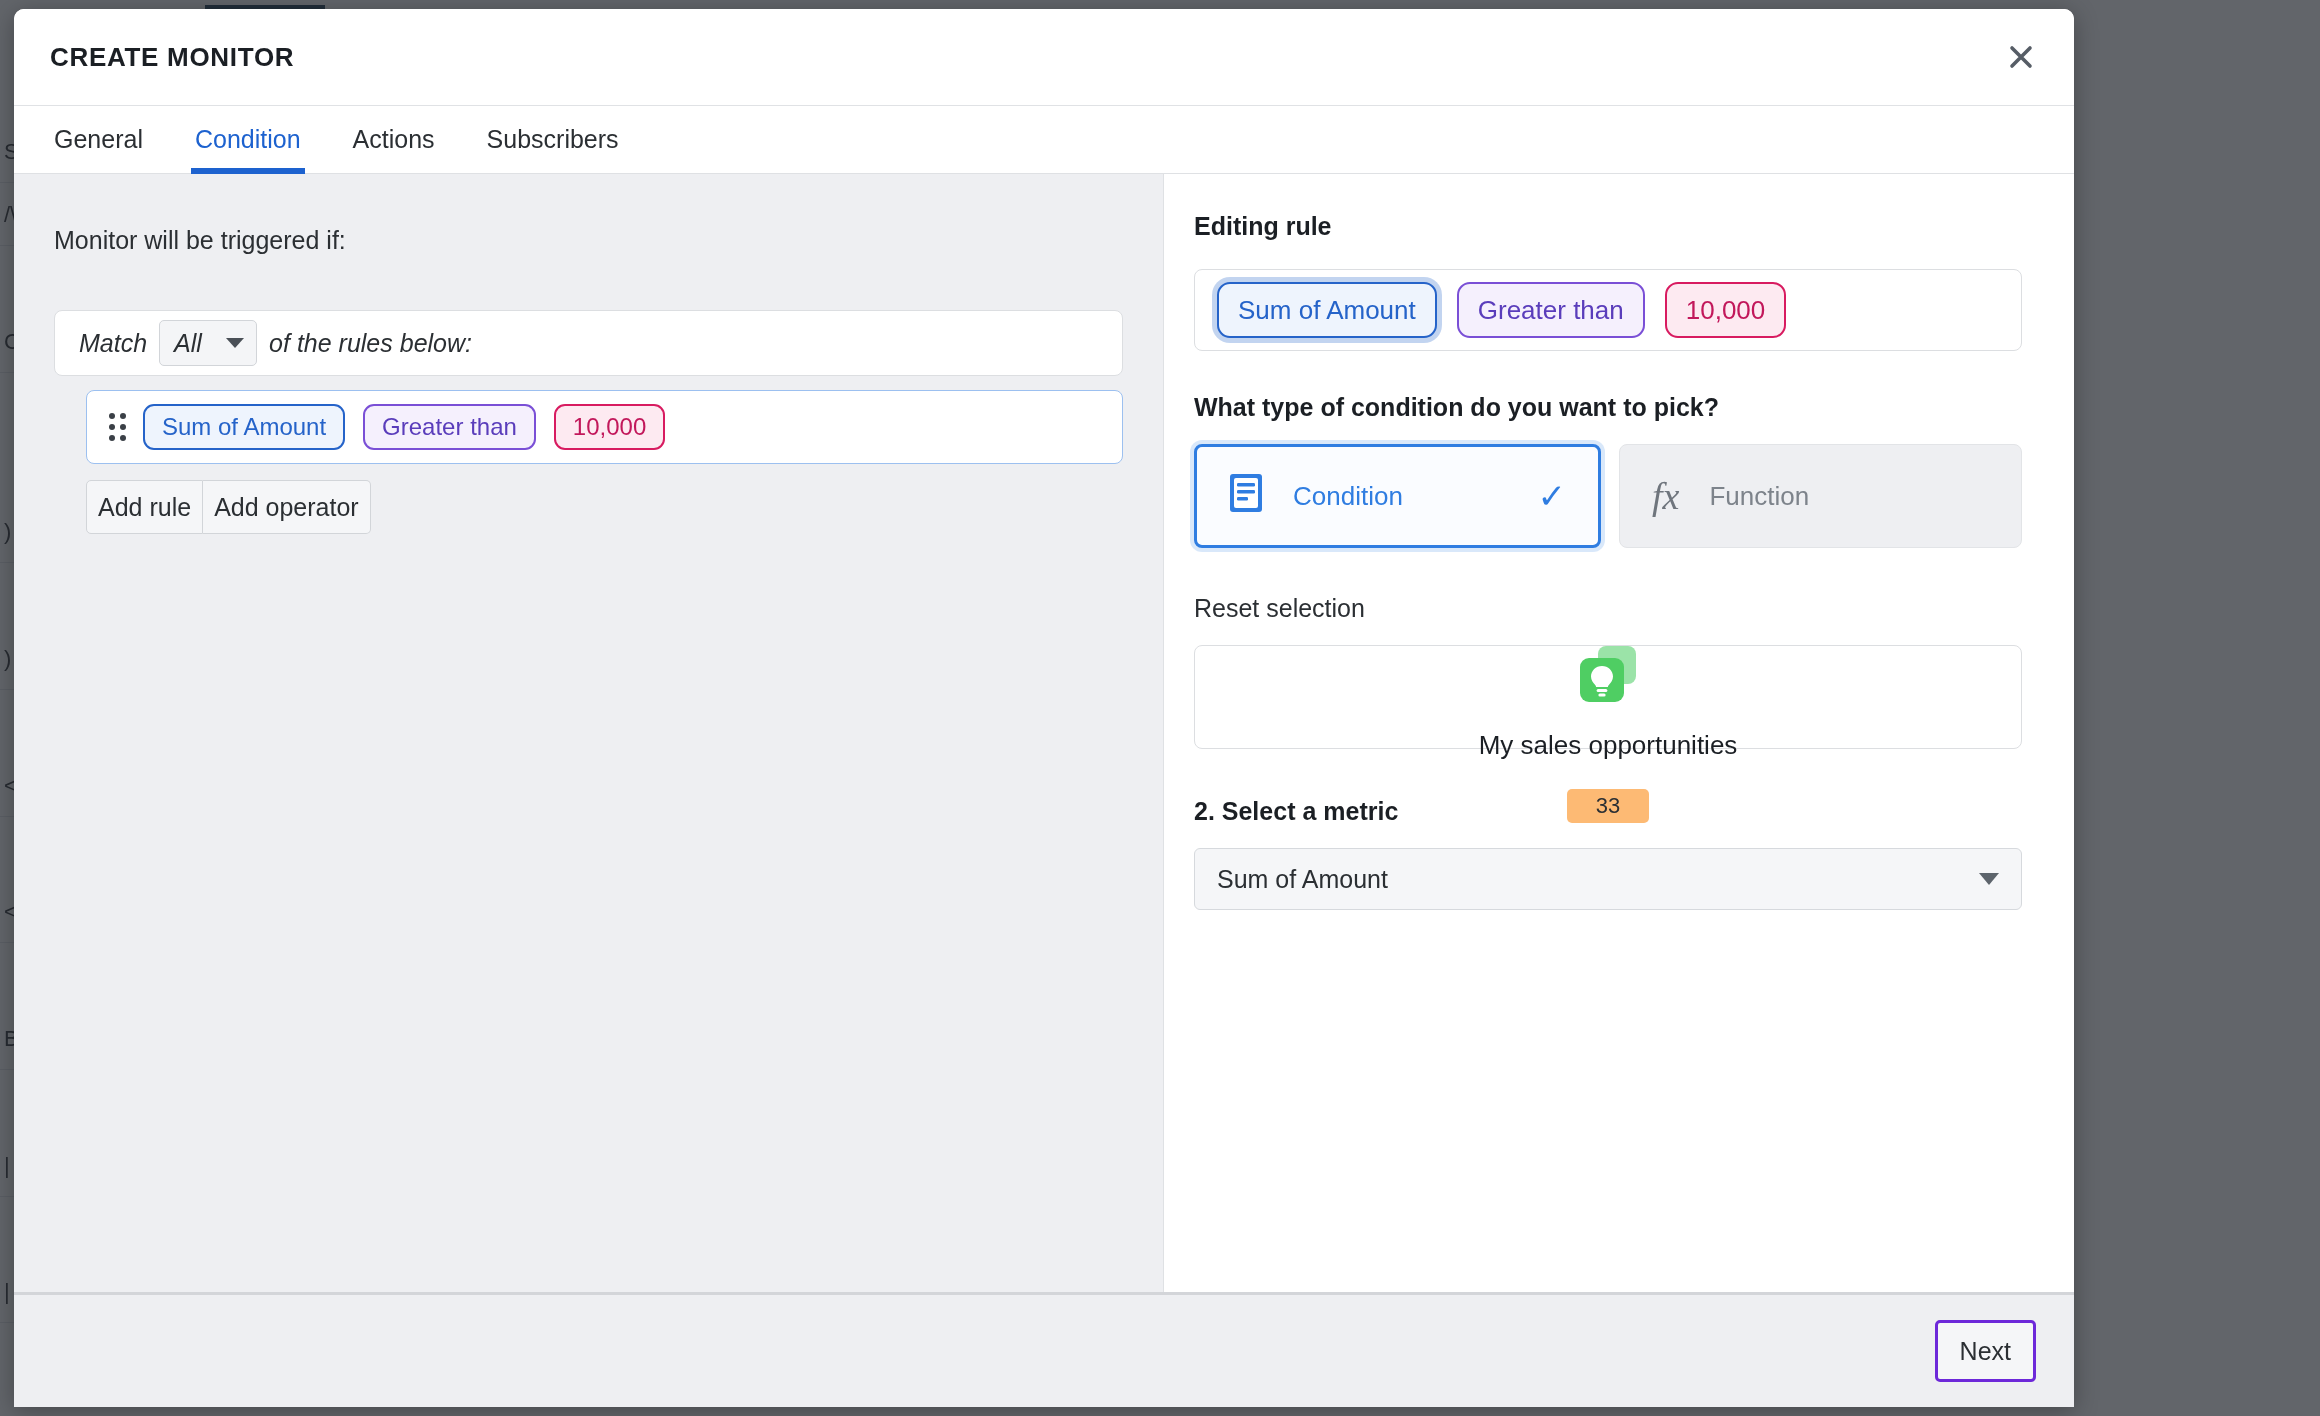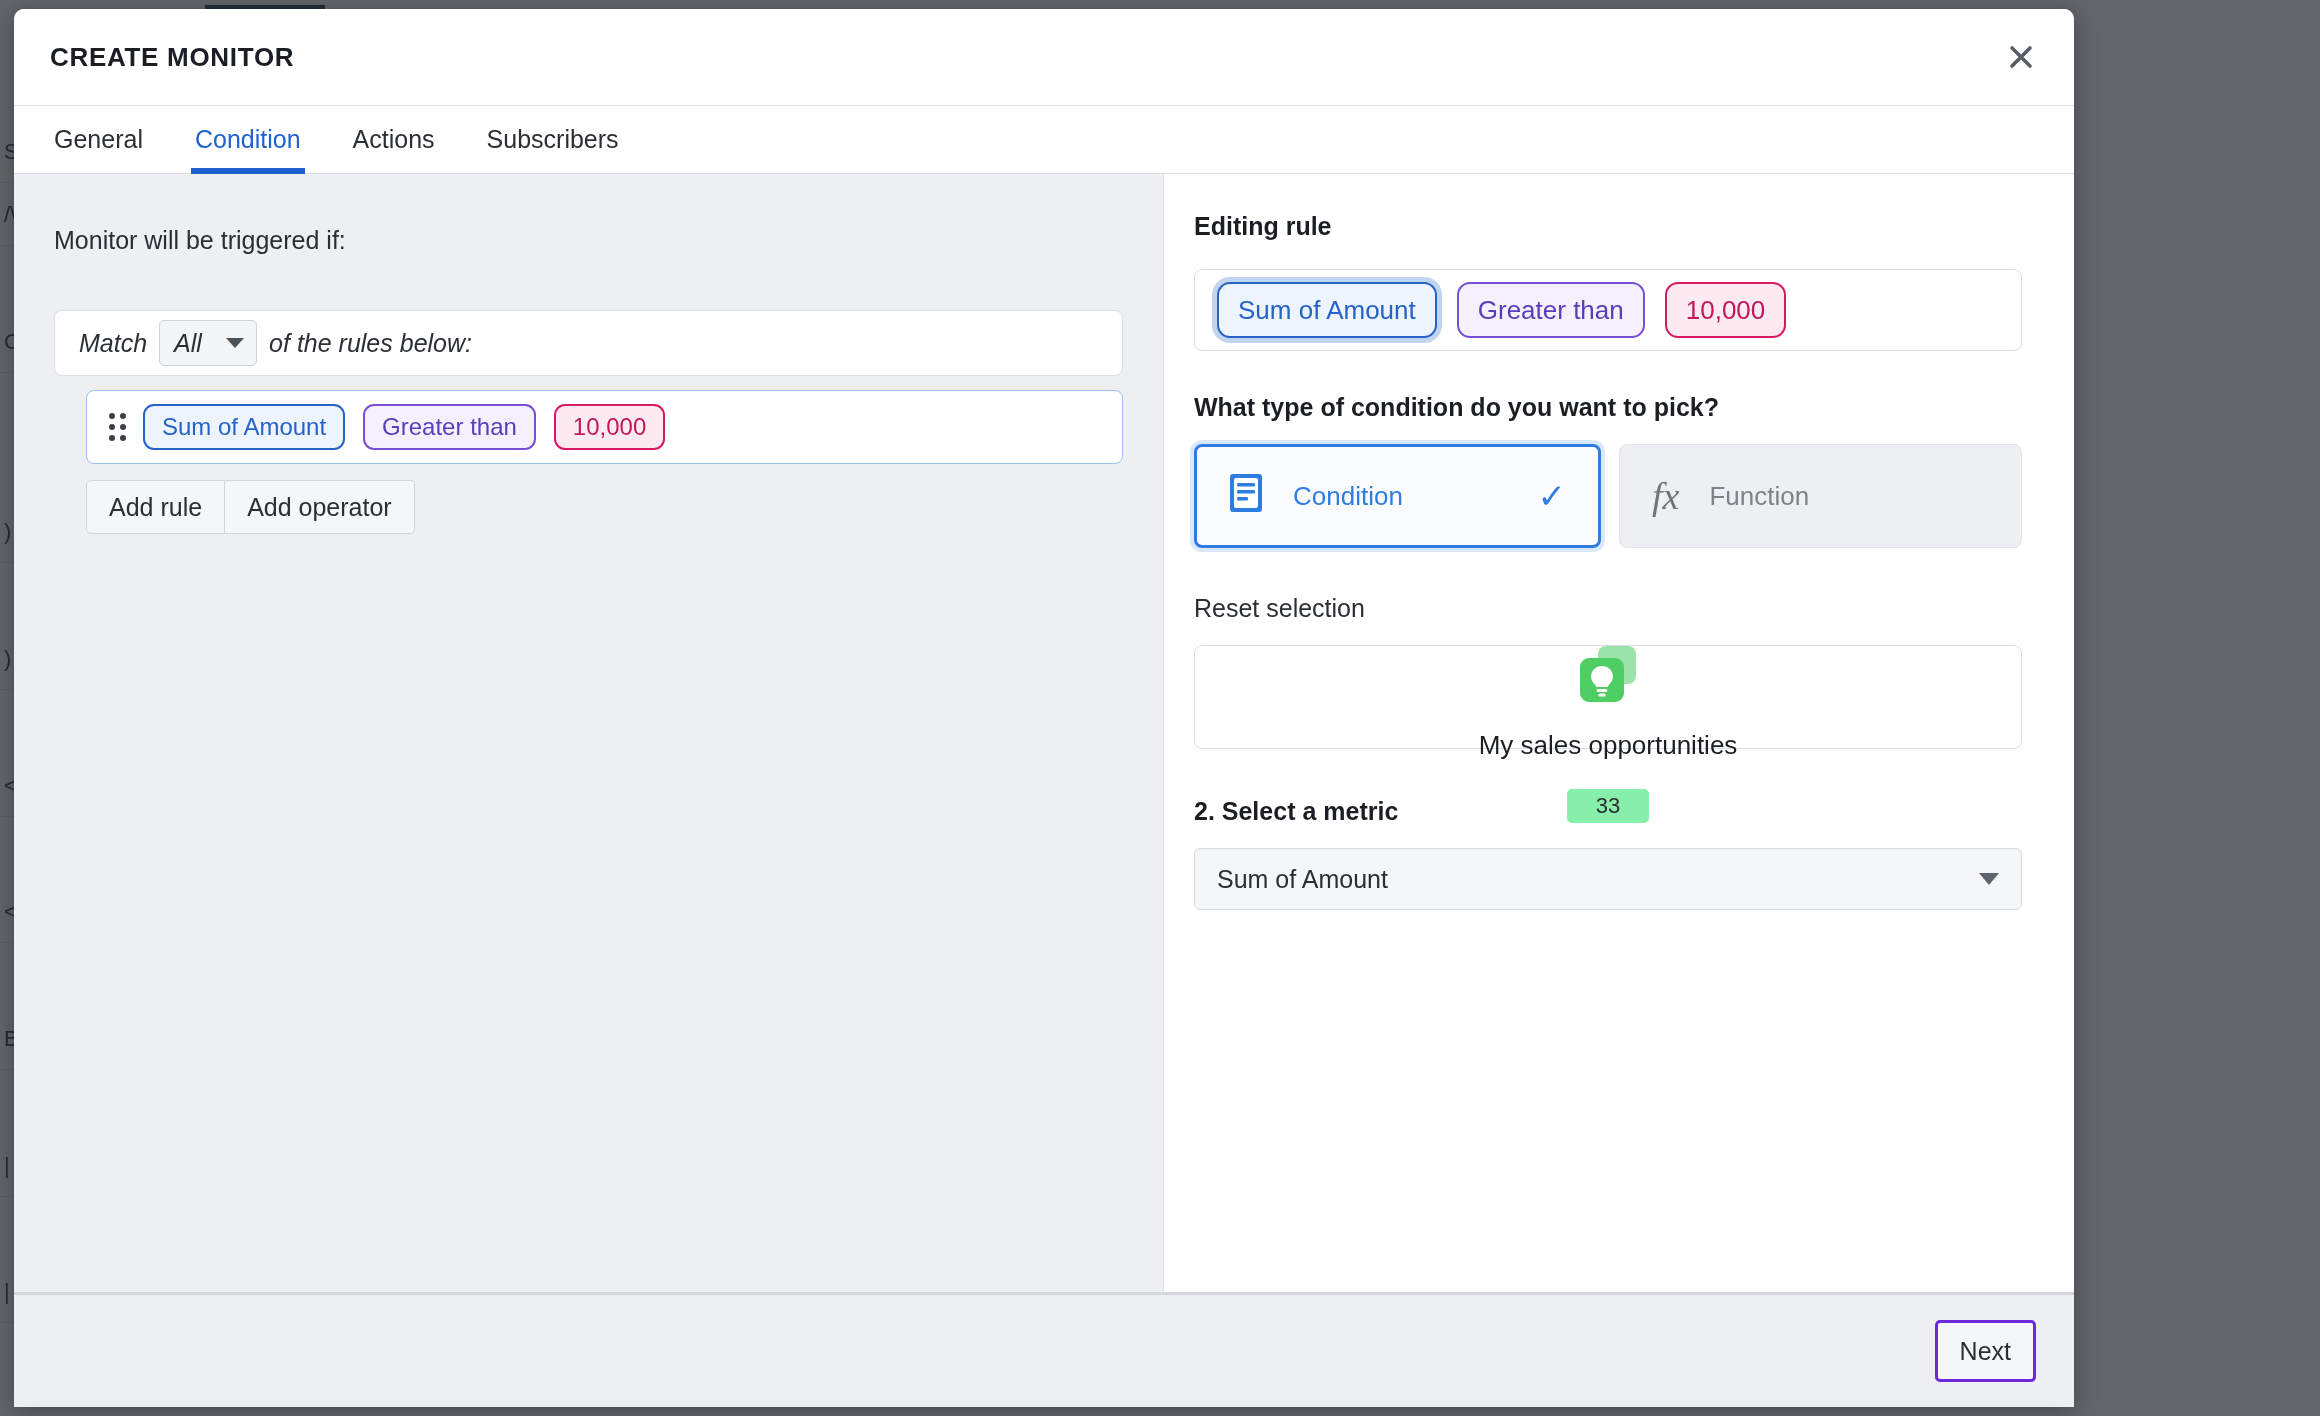--- a/index.html
+++ b/index.html
@@ -191,21 +191,21 @@
   }
   .pill-value {
     border: 2px solid #d81b60;
     background: #fdeaf1;
     color: #c2185b;
     text-align: right;
   }
   #rule-buttons { display: flex; }
   .ghost-btn {
     height: 54px;
-    padding: 0 22px;
+    padding: 0 11px;
     background: #f5f6f8;
     border: 1px solid #d2d5d9;
     font-size: 25px;
     color: #2b2f33;
     cursor: pointer;
     font-family: "Liberation Sans", sans-serif;
   }
   .ghost-btn:first-child { border-radius: 5px 0 0 5px; }
   .ghost-btn:last-child { border-radius: 0 5px 5px 0; border-left: none; }
 
@@ -309,21 +309,21 @@
     background: #9be3a8;
   }
   .bulb-icon .front {
     position: absolute; left: 0; bottom: 0;
     width: 44px; height: 44px; border-radius: 9px;
     background: #4fce63;
   }
   .bulb-icon svg { position: absolute; left: 8px; bottom: 5px; }
   #objectset-name { font-size: 26px; color: #1b1f24; }
   #objectset-count {
-    background: #86efac;
+    background: #fdba74;
     border-radius: 5px;
     padding: 4px 29px;
     font-size: 22px;
     color: #2b2f33;
   }
   #metric-select {
     height: 62px;
     background: #f5f6f8;
     border: 1px solid #d6d9dd;
     border-radius: 6px;

